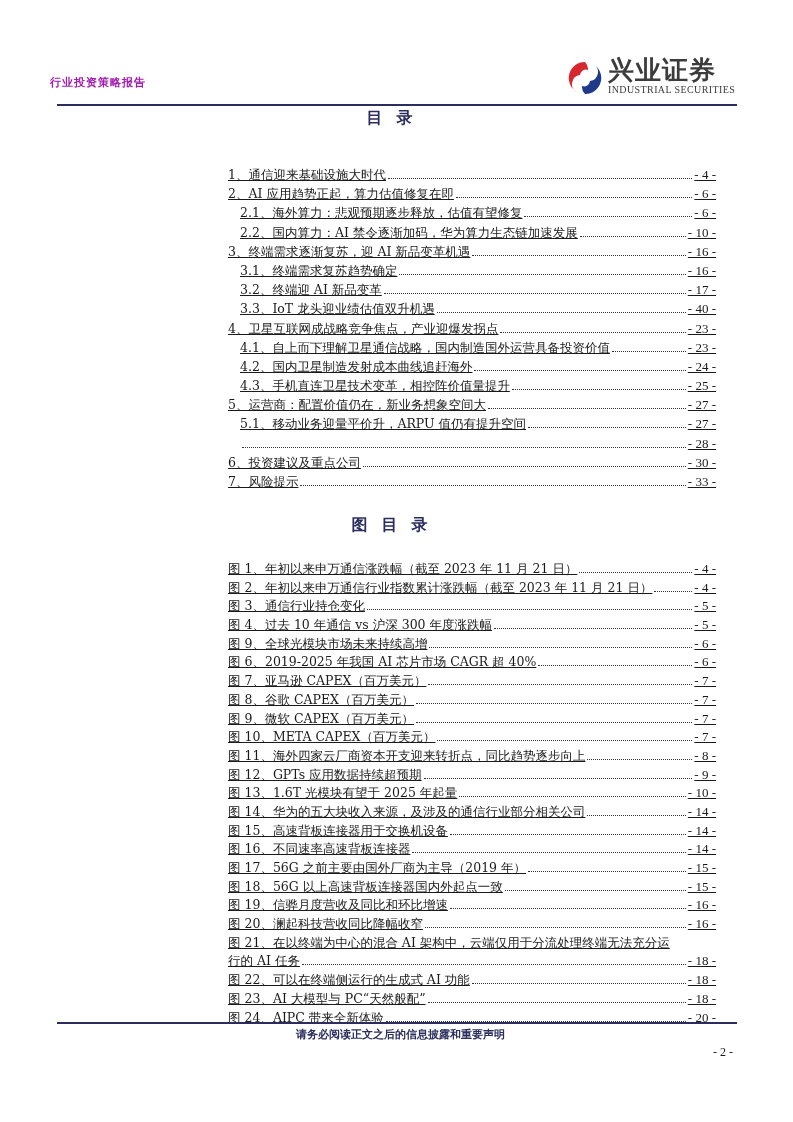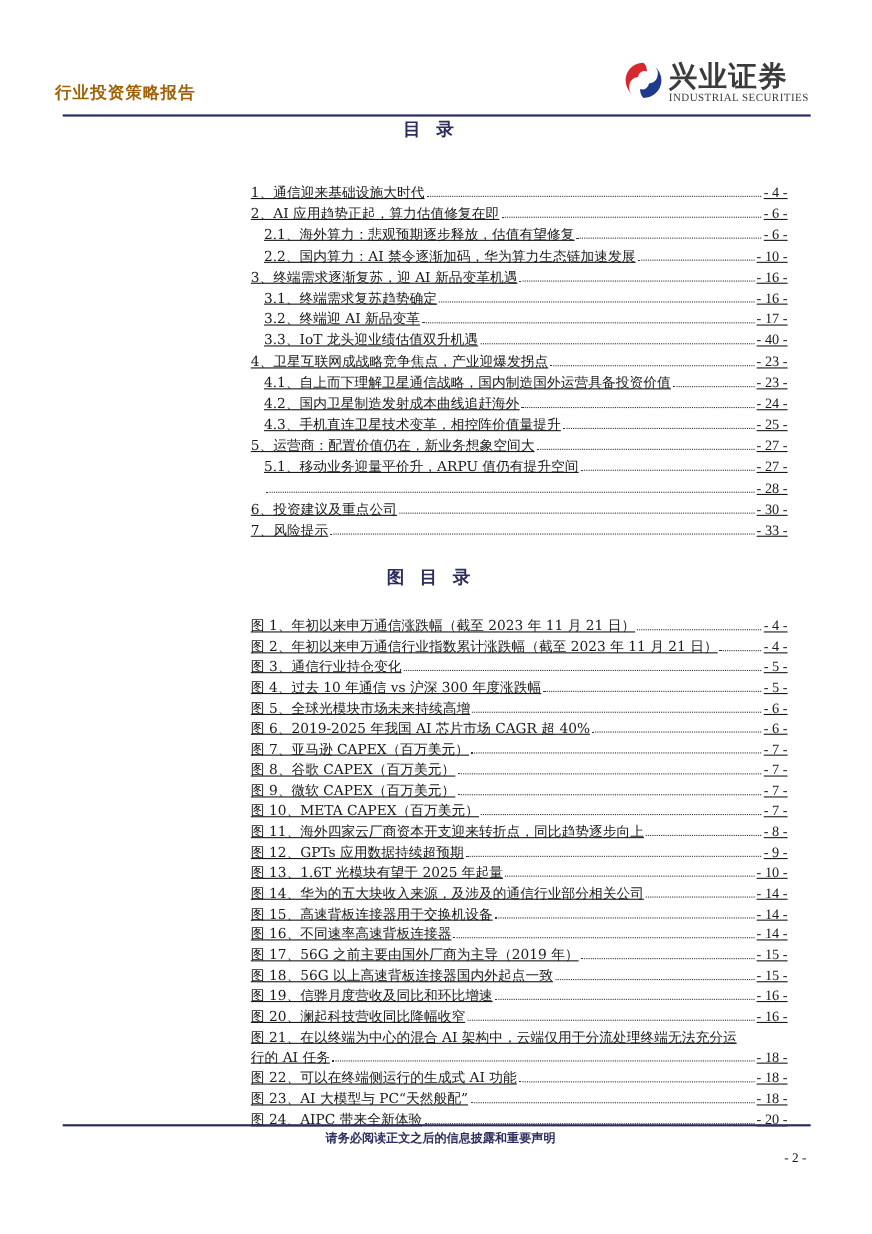--- a/index.html
+++ b/index.html
@@ -1,20 +1,20 @@
 <!DOCTYPE html>
 <html><head>
 <meta charset="utf-8">
 <style>
   html, body { margin: 0; padding: 0; background: #ffffff; }
   body { width: 793px; height: 1122px; position: relative; overflow: hidden;
          font-family: "DejaVu Serif", "Liberation Serif", serif; color: #1a1a1a; }
-  .header-title { position: absolute; left: 50px; top: 75px; font-size: 15px; font-weight: bold;
-                  color: #a16207; letter-spacing: 1px; font-family: "DejaVu Serif", serif; }
-  .logo { position: absolute; left: 568px; top: 56px; display: flex; align-items: flex-start; }
+  .header-title { position: absolute; left: 50px; top: 75px; font-size: 11px; font-weight: bold;
+                  color: #a21caf; letter-spacing: 1px; font-family: "DejaVu Serif", serif; }
+  .logo { position: absolute; left: 568px; top: 56px; display: flex; align-items: flex-end; }
   .logo-mark { width: 34px; height: 34px; }
   .logo-text { margin-left: 6px; display: flex; flex-direction: column; }
   .logo-cn { font-size: 26px; font-weight: bold; color: #3c3c3c; letter-spacing: 1px; line-height: 28px;
              font-family: "DejaVu Serif", serif; }
   .logo-en { font-size: 10px; color: #3c3c3c; letter-spacing: 0.4px; font-family: "Liberation Serif", serif; }
   .rule-top { position: absolute; left: 57px; top: 104px; width: 680px; height: 2px; background: #2b2d5e; }
   .section-title { position: absolute; left: 0; width: 100%; text-align: center; font-weight: bold;
                    color: #2b2d5e; font-size: 16px; letter-spacing: 14px; font-family: "DejaVu Serif", serif; }
   .toc { position: absolute; left: 228px; width: 488px; font-size: 12.5px;
          font-family: "DejaVu Serif", "Liberation Serif", serif; text-decoration: underline; }
@@ -154,21 +154,21 @@
       <span class="toc-label">图 3、通信行业持仓变化</span>
       <span class="toc-dots"></span>
       <span class="toc-page">- 5 -</span>
     </div>
   <div class="fig-row">
       <span class="toc-label">图 4、过去 10 年通信 vs 沪深 300 年度涨跌幅</span>
       <span class="toc-dots"></span>
       <span class="toc-page">- 5 -</span>
     </div>
   <div class="fig-row">
-      <span class="toc-label">图 5、全球光模块市场未来持续高增</span>
+      <span class="toc-label">图 9、全球光模块市场未来持续高增</span>
       <span class="toc-dots"></span>
       <span class="toc-page">- 6 -</span>
     </div>
   <div class="fig-row">
       <span class="toc-label">图 6、2019-2025 年我国 AI 芯片市场 CAGR 超 40%</span>
       <span class="toc-dots"></span>
       <span class="toc-page">- 6 -</span>
     </div>
   <div class="fig-row">
       <span class="toc-label">图 7、亚马逊 CAPEX（百万美元）</span>

